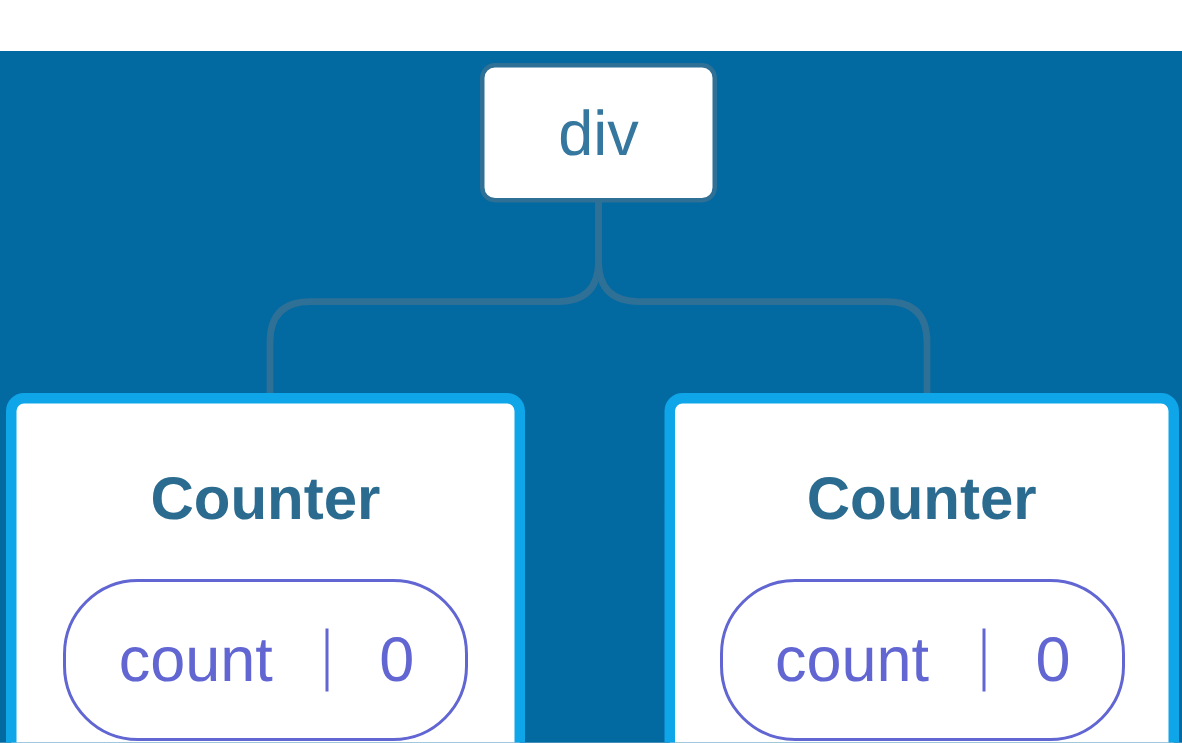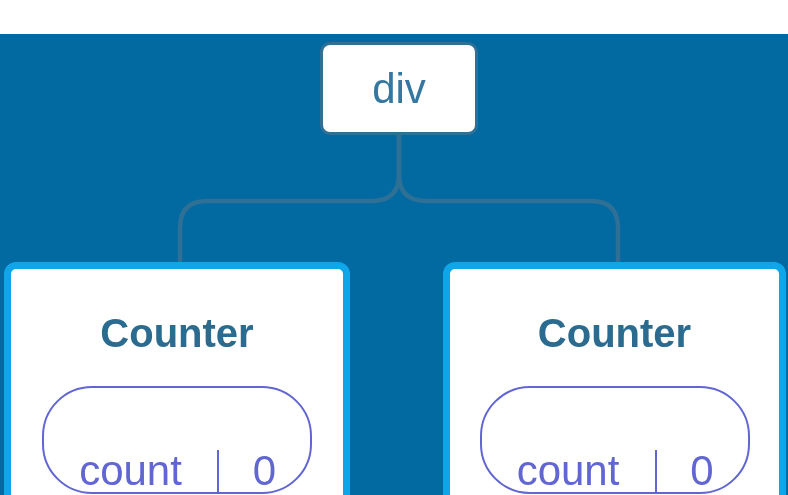--- a/index.html
+++ b/index.html
@@ -62,21 +62,21 @@
 
   .state-pill {
     position: absolute;
     left: 50%;
     transform: translateX(-50%);
     top: 117px;
     width: 270px; height: 108px;
     border: 2px solid #6166D2;
     border-radius: 50px;
     display: flex;
-    align-items: flex-end;
+    align-items: center;
     color: #6166D2;
   }
   .pill-label {
     width: 173px;
     display: flex;
     align-items: center;
     justify-content: center;
     font-size: 42px;
     line-height: 1;
   }

